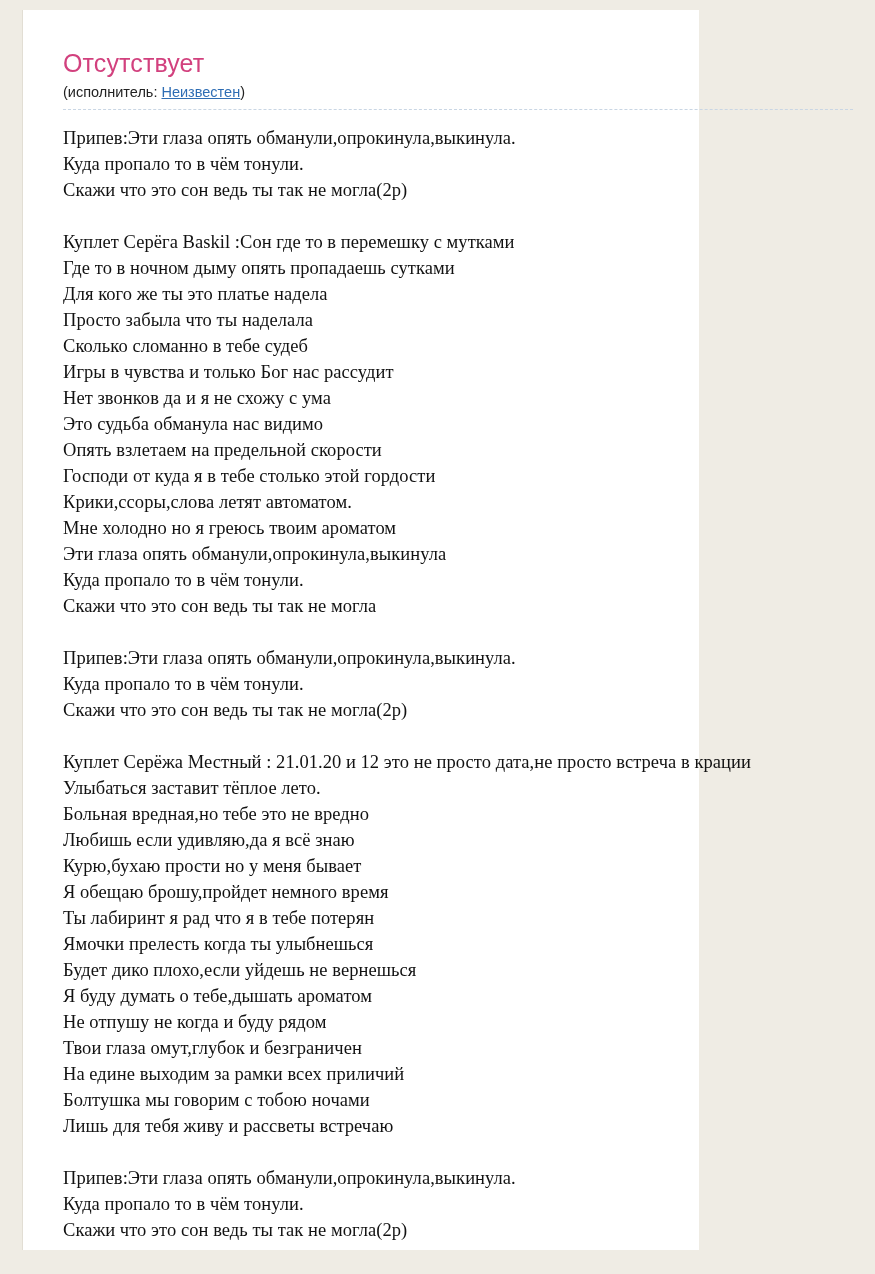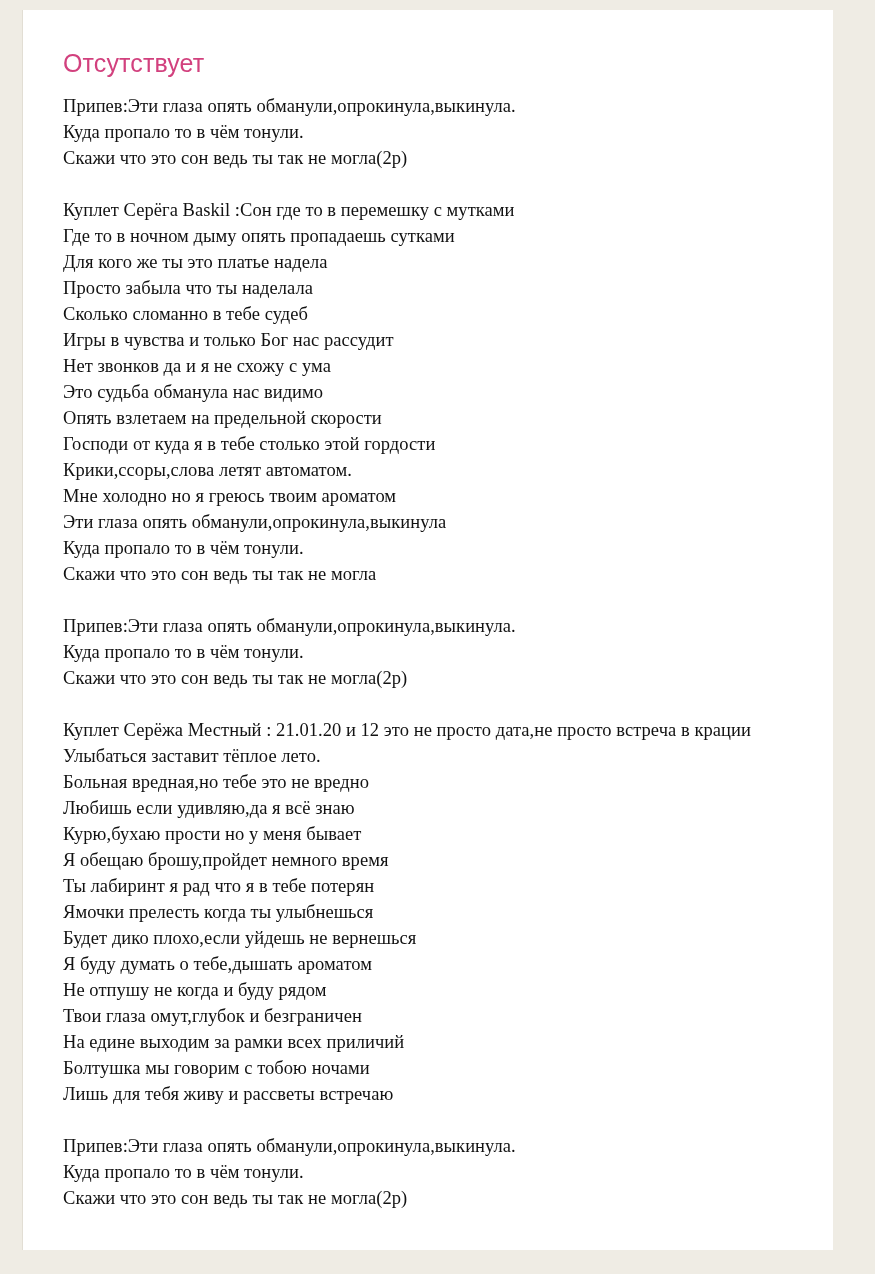--- a/index.html
+++ b/index.html
@@ -18,21 +18,21 @@
     position: absolute;
     left: 0; top: 0;
     width: 875px;
     height: 1274px;
     background: #efece4;
   }
   .sheet {
     position: absolute;
     left: 22px;
     top: 10px;
-    width: 811px;
+    width: 677px;
     height: 1240px;
     background: #ffffff;
     box-sizing: border-box;
     border-left: 1px solid #e2ded4;
   }
   .content {
     position: absolute;
     left: 40px;
     top: 38px;
     width: 800px;
@@ -79,17 +79,18 @@
 </head>
 <body>
 
 <div class="page-bg"></div>
 
 <div class="sheet">
   <div class="content">
 
     <h1 class="song-title">Отсутствует</h1>
 
+    <div class="artist-line"><span>(исполнитель: </span><span class="artist-link">Неизвестен</span><span>)</span></div>
 
     <div class="lyrics"><span class="lyric-line">Припев:Эти глаза опять обманули,опрокинула,выкинула.</span><span class="lyric-line">Куда пропало то в чём тонули.</span><span class="lyric-line">Скажи что это сон ведь ты так не могла(2р)</span><span class="blank"></span><span class="lyric-line">Куплет Серёга Baskil :Сон где то в перемешку с мутками</span><span class="lyric-line">Где то в ночном дыму опять пропадаешь сутками</span><span class="lyric-line">Для кого же ты это платье надела</span><span class="lyric-line">Просто забыла что ты наделала</span><span class="lyric-line">Сколько сломанно в тебе судеб</span><span class="lyric-line">Игры в чувства и только Бог нас рассудит</span><span class="lyric-line">Нет звонков да и я не схожу с ума</span><span class="lyric-line">Это судьба обманула нас видимо</span><span class="lyric-line">Опять взлетаем на предельной скорости</span><span class="lyric-line">Господи от куда я в тебе столько этой гордости</span><span class="lyric-line">Крики,ссоры,слова летят автоматом.</span><span class="lyric-line">Мне холодно но я греюсь твоим ароматом</span><span class="lyric-line">Эти глаза опять обманули,опрокинула,выкинула</span><span class="lyric-line">Куда пропало то в чём тонули.</span><span class="lyric-line">Скажи что это сон ведь ты так не могла</span><span class="blank"></span><span class="lyric-line">Припев:Эти глаза опять обманули,опрокинула,выкинула.</span><span class="lyric-line">Куда пропало то в чём тонули.</span><span class="lyric-line">Скажи что это сон ведь ты так не могла(2р)</span><span class="blank"></span><span class="lyric-line">Куплет Серёжа Местный : 21.01.20 и 12 это не просто дата,не просто встреча в крации</span><span class="lyric-line">Улыбаться заставит тёплое лето.</span><span class="lyric-line">Больная вредная,но тебе это не вредно</span><span class="lyric-line">Любишь если удивляю,да я всё знаю</span><span class="lyric-line">Курю,бухаю прости но у меня бывает</span><span class="lyric-line">Я обещаю брошу,пройдет немного время</span><span class="lyric-line">Ты лабиринт я рад что я в тебе потерян</span><span class="lyric-line">Ямочки прелесть когда ты улыбнешься</span><span class="lyric-line">Будет дико плохо,если уйдешь не вернешься</span><span class="lyric-line">Я буду думать о тебе,дышать ароматом</span><span class="lyric-line">Не отпушу не когда и буду рядом</span><span class="lyric-line">Твои глаза омут,глубок и безграничен</span><span class="lyric-line">На едине выходим за рамки всех приличий</span><span class="lyric-line">Болтушка мы говорим с тобою ночами</span><span class="lyric-line">Лишь для тебя живу и рассветы встречаю</span><span class="blank"></span><span class="lyric-line">Припев:Эти глаза опять обманули,опрокинула,выкинула.</span><span class="lyric-line">Куда пропало то в чём тонули.</span><span class="lyric-line">Скажи что это сон ведь ты так не могла(2р)</span></div>
 
   </div>
 </div>
 
 </body></html>

